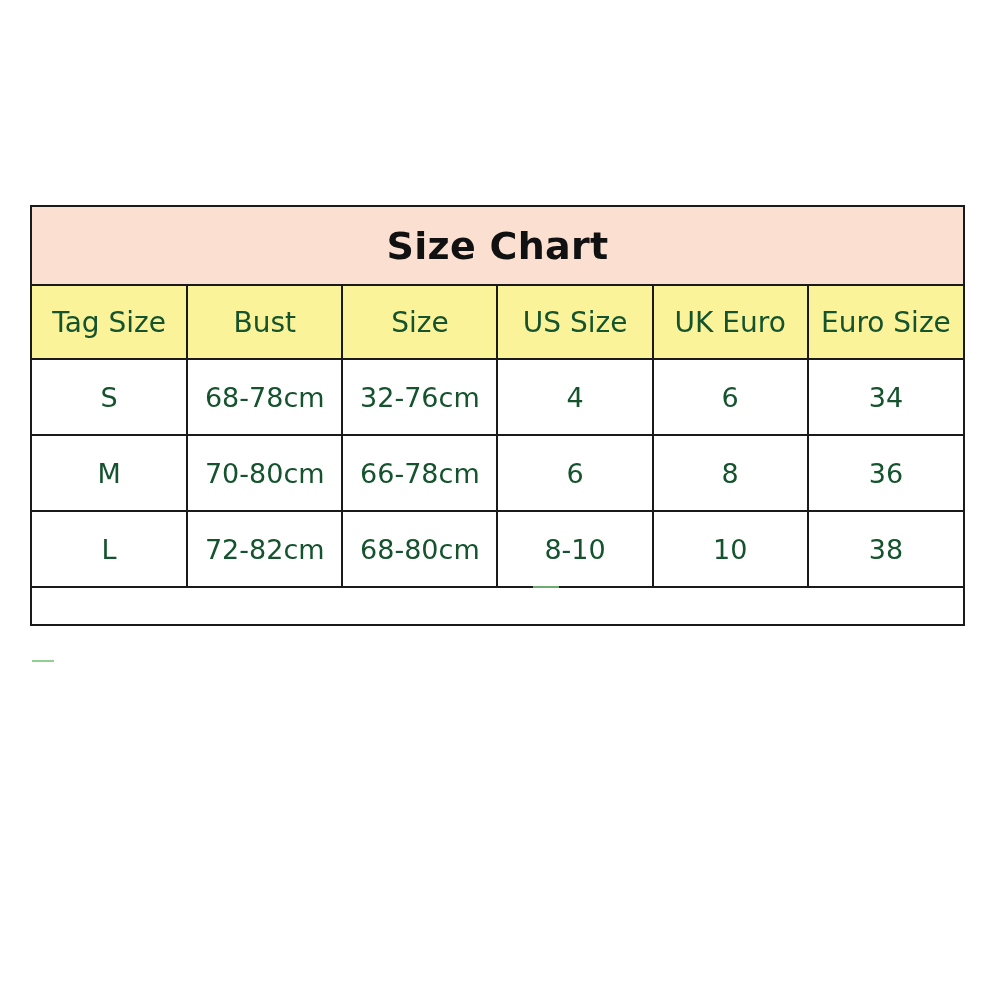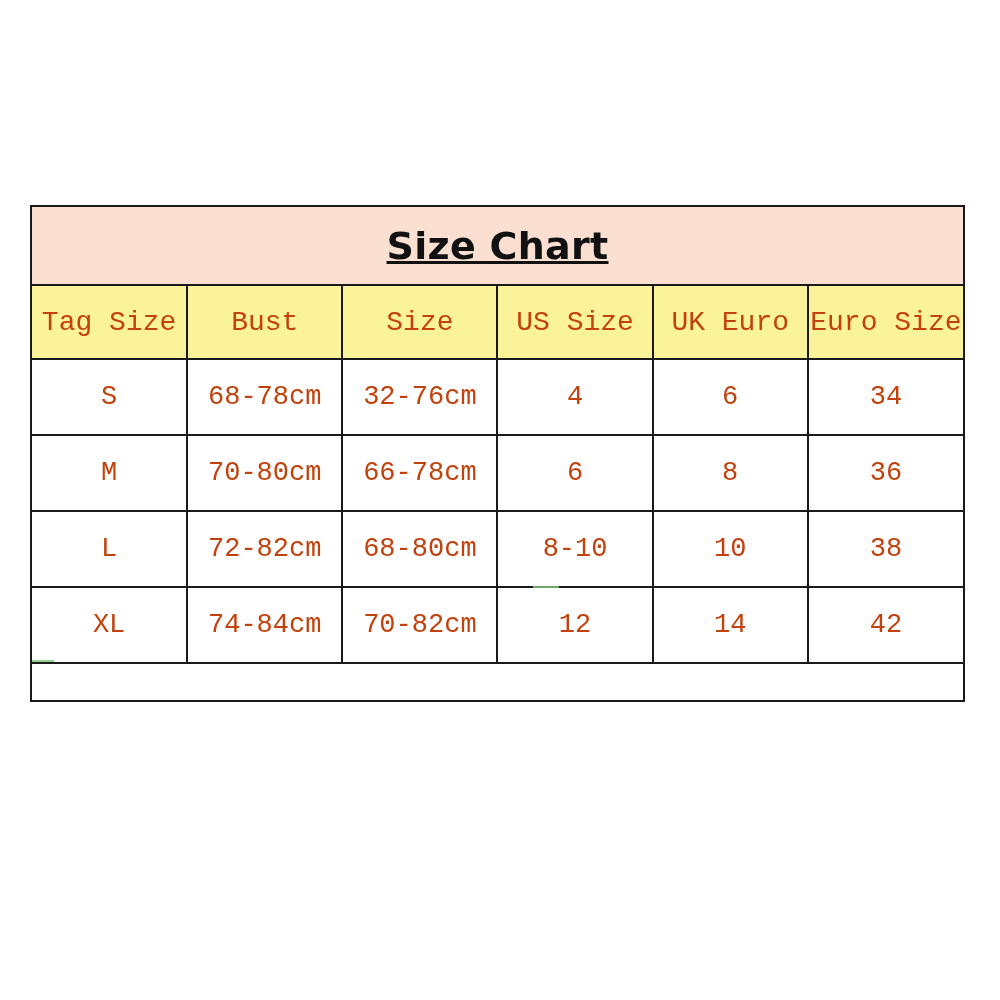--- a/index.html
+++ b/index.html
@@ -30,39 +30,37 @@
 
   .chart-title {
     background: #fbe0d2;
     text-align: center;
     font-size: 38px;
     font-weight: bold;
     color: #111111;
     padding: 17px 0 16px 0;
     letter-spacing: 0.3px;
     border-bottom: 2px solid #1a1a1a;
-    text-decoration: underline;
   }
 
   table.size-table {
     border-collapse: collapse;
     width: 100%;
     table-layout: fixed;
   }
 
   table.size-table th,
   table.size-table td {
     border: 2px solid #1a1a1a;
     text-align: center;
-    color: #c2410c;
+    color: #14532d;
     font-size: 27px;
     font-weight: normal;
     height: 74px;
     padding: 0;
-    font-family: Liberation Mono, monospace;
   }
 
   table.size-table thead th {
     background: #fbf39a;
     font-size: 28px;
     height: 72px;
   }
 
   table.size-table tbody td {
     background: #ffffff;
@@ -132,28 +130,20 @@
           <td>36</td>
         </tr>
         <tr>
           <td>L</td>
           <td>72-82cm</td>
           <td>68-80cm</td>
           <td>8-10</td>
           <td>10</td>
           <td>38</td>
         </tr>
-        <tr>
-          <td>XL</td>
-          <td>74-84cm</td>
-          <td>70-82cm</td>
-          <td>12</td>
-          <td>14</td>
-          <td>42</td>
-        </tr>
       </tbody>
     </table>
 
     <div class="notes">
     </div>
 
   </div>
 
   <div class="hairline" style="left:533px; top:586px; width:26px; height:2px;"></div>
   <div class="hairline" style="left:32px; top:660px; width:22px; height:2px;"></div>

